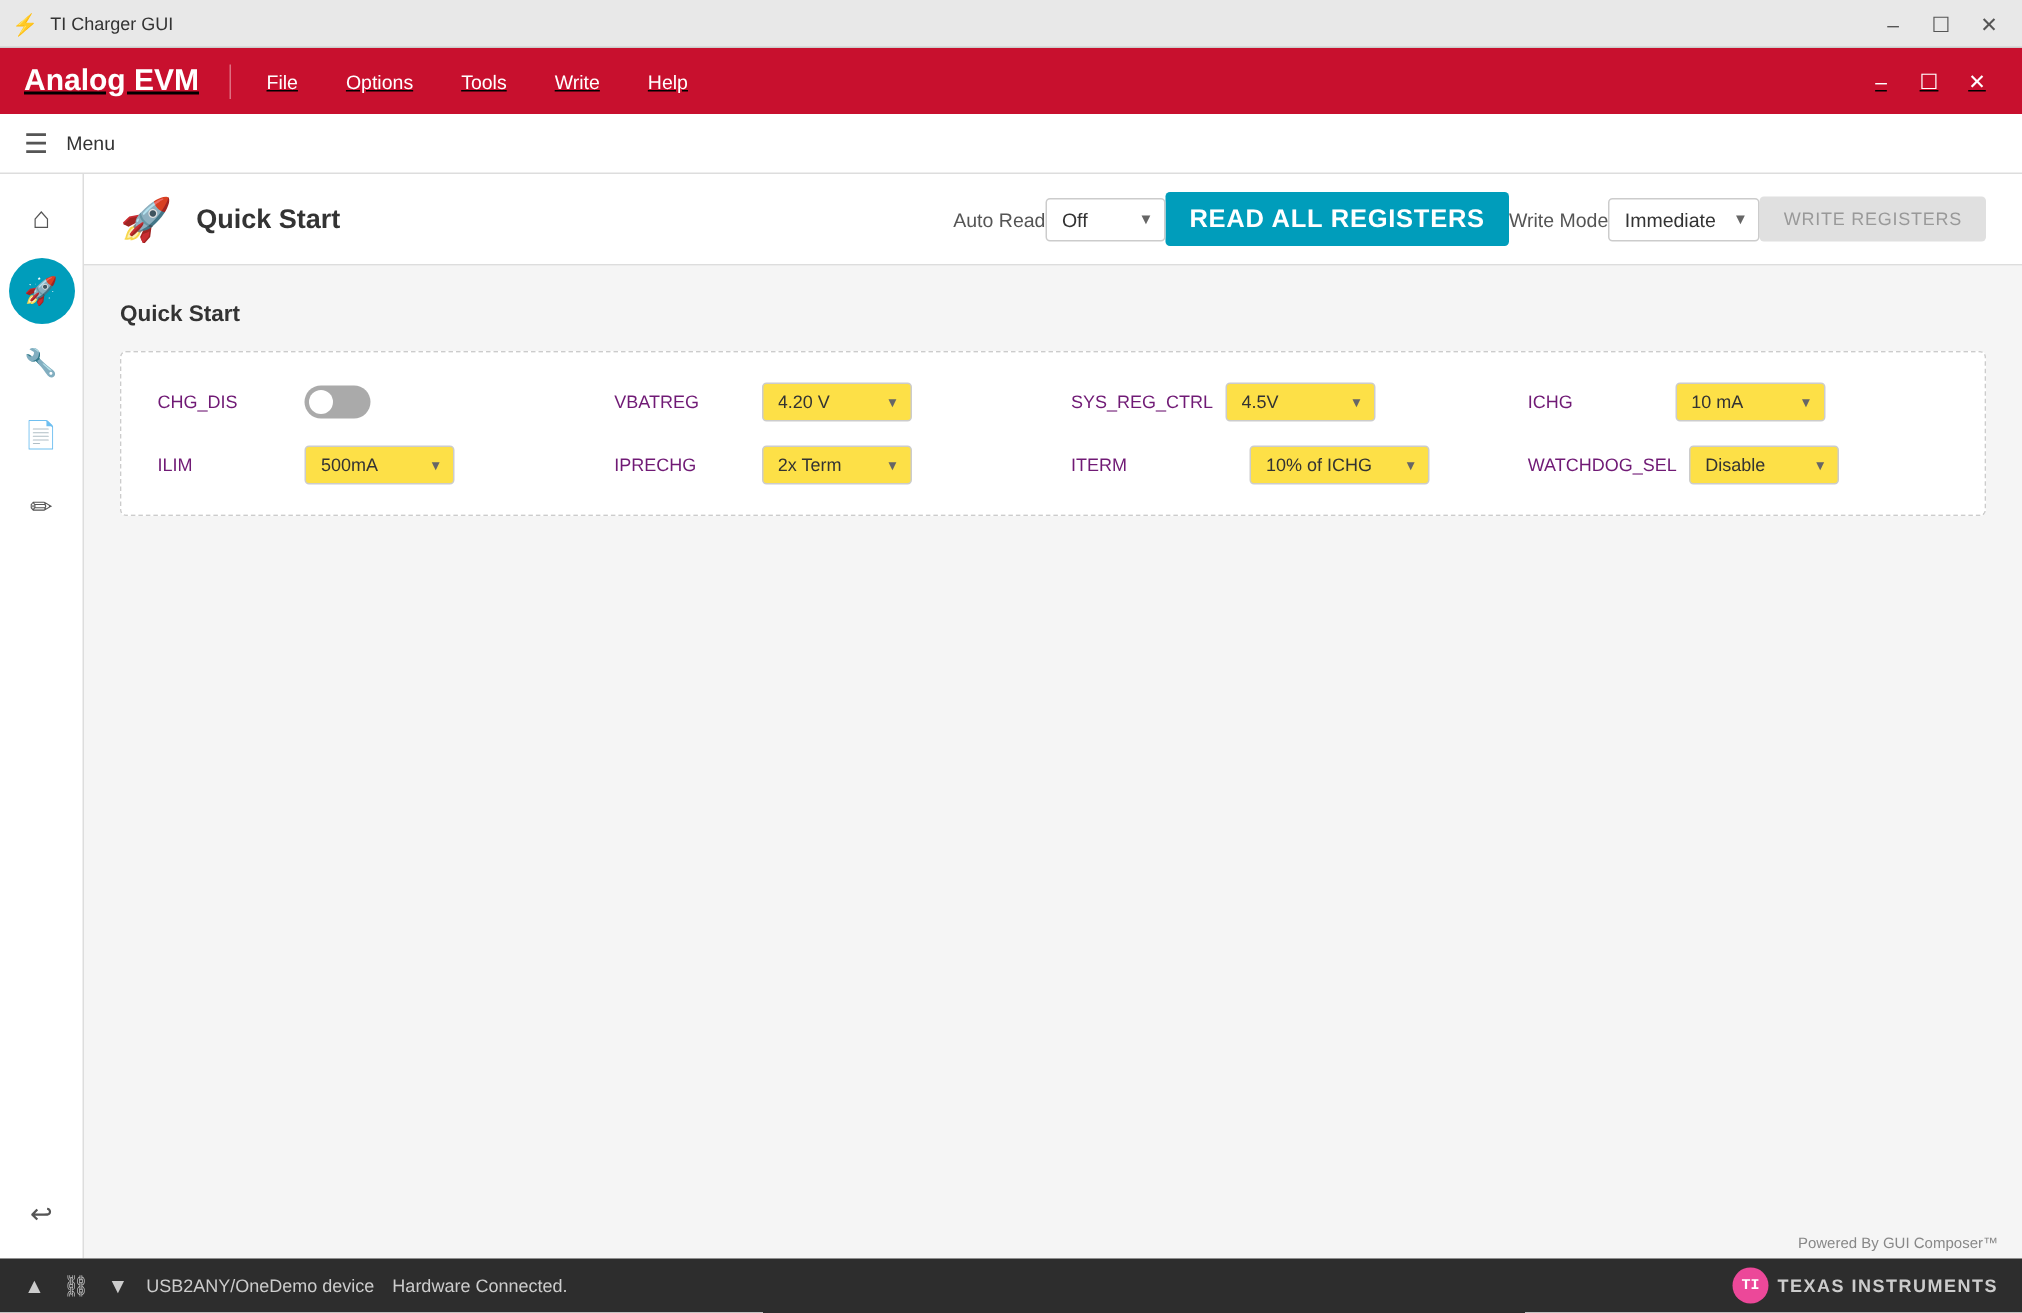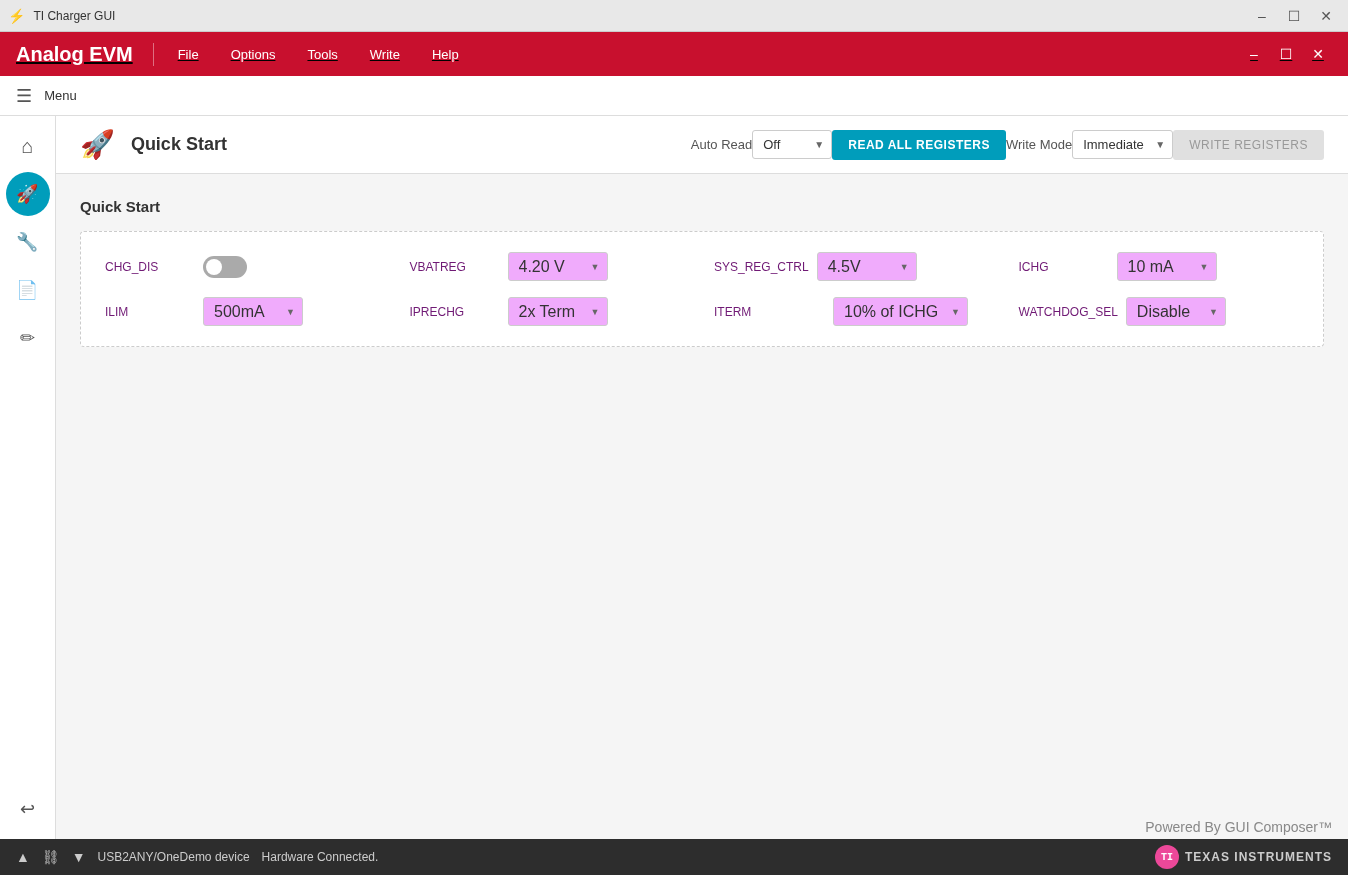--- a/index.html
+++ b/index.html
@@ -167,21 +167,21 @@
       pointer-events: none;
       font-size: 10px;
       color: #666;
     }
     .btn-read-all {
       background: #009dbb;
       color: white;
       border: none;
       border-radius: 3px;
       padding: 8px 16px;
-      font-size: 12px;
+      font-size: 17px;
       font-weight: 600;
       cursor: pointer;
       letter-spacing: 0.5px;
     }
     .btn-write-registers {
       background: #e0e0e0;
       color: #999;
       border: none;
       border-radius: 3px;
       padding: 8px 16px;
@@ -232,25 +232,25 @@
       font-weight: 500;
       min-width: 90px;
     }
     .register-select-wrapper {
       position: relative;
       display: inline-flex;
       align-items: center;
     }
     .register-select {
       appearance: none;
-      background: #f0abfc;
+      background: #fde047;
       border: 1px solid #ccc;
       border-radius: 3px;
       padding: 5px 28px 5px 10px;
-      font-size: 16px;
+      font-size: 12px;
       color: #333;
       cursor: pointer;
       min-width: 100px;
     }
     .register-select-arrow {
       position: absolute;
       right: 8px;
       pointer-events: none;
       font-size: 9px;
       color: #666;
@@ -315,21 +315,21 @@
       font-family: Liberation Mono, monospace;
     }
     .ti-text {
       font-size: 12px;
       color: #ccc;
       font-weight: 600;
       letter-spacing: 1px;
       text-transform: uppercase;
     }
     .powered-text {
-      font-size: 14px;
+      font-size: 10px;
       color: #888;
       position: absolute;
       bottom: 40px;
       right: 16px;
     }
   </style>
 </head>
 <body>
 
 <div class="title-bar">

